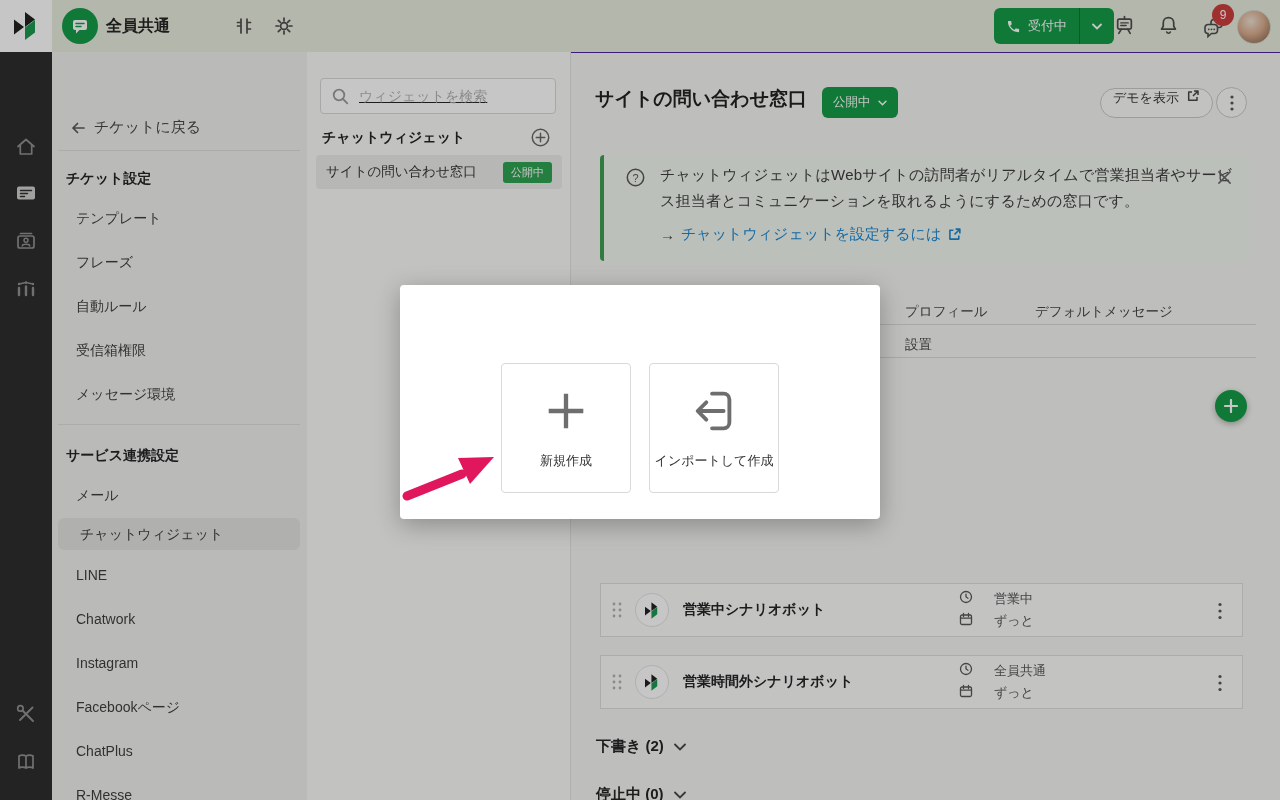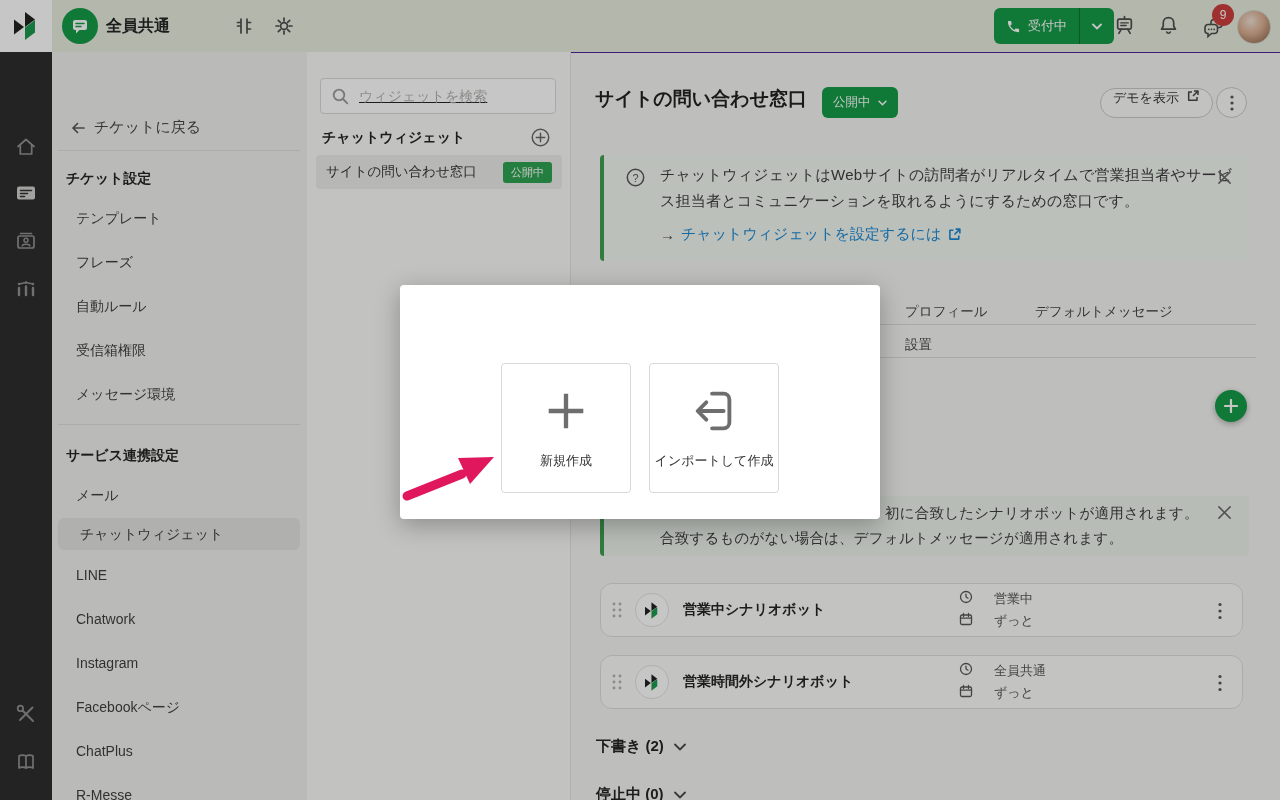--- a/index.html
+++ b/index.html
@@ -53,21 +53,21 @@
   .banner{background:#f2f7f0;border-left:4px solid #3b9e4f;border-radius:4px;}
   .info-banner{left:600px;top:155px;width:645px;height:106px;}
   .bline{position:absolute;font-size:15px;color:#3a3a3a;letter-spacing:.2px;}
   .blink{position:absolute;display:flex;align-items:center;gap:6px;font-size:15px;}
   .blink .lk{color:#1787d3;}
   .tab{position:absolute;font-size:13.5px;color:#444;}
   .tabline{position:absolute;left:596px;width:660px;height:1px;background:#d8d8d5;}
   .fab{left:1215px;top:390px;width:32px;height:32px;border-radius:50%;background:#119a44;
        display:flex;align-items:center;justify-content:center;box-shadow:0 2px 6px rgba(0,0,0,.3);}
   .notice-banner{left:600px;top:496px;width:645px;height:60px;background:#ecf3ea;}
-  .botcard{left:600px;width:643px;height:54px;background:#fbfbfa;border:1px solid #dedddb;border-radius:12px;
+  .botcard{left:600px;width:643px;height:54px;background:#fbfbfa;border:1px solid #dedddb;border-radius:0;
            box-sizing:border-box;display:flex;align-items:center;}
   .bot-ava{width:32px;height:32px;border-radius:50%;background:#fff;border:1px solid #e3e3e1;
            display:flex;align-items:center;justify-content:center;}
   .botname{font-size:14px;font-weight:bold;color:#222;}
   .meta{position:absolute;left:358px;display:flex;flex-direction:column;gap:4px;}
   .metarow{display:flex;align-items:flex-start;gap:21px;font-size:13px;color:#555;}
   .collapse-row{position:absolute;left:596px;display:flex;align-items:center;gap:10px;font-size:15px;font-weight:bold;color:#222;}
   
   .overlay{left:0;top:0;width:1280px;height:800px;background:rgba(17,17,17,.24);z-index:40;}
   .modal{left:400px;top:285px;width:480px;height:234px;background:#fff;border-radius:4px;z-index:50;
@@ -280,27 +280,20 @@
   <div class="tabline" style="top:324px"></div>
   <div class="abs tab" style="left:905px;top:336px">設置</div>
   <div class="tabline" style="top:357px"></div>
 
   <div class="abs fab">
     <svg width="14" height="14" viewBox="0 0 14 14">
       <path d="M7 1v12M1 7h12" stroke="#fff" stroke-width="2.2" stroke-linecap="round"></path>
     </svg>
   </div>
 
-  <div class="abs banner notice-banner">
-    <div class="bline" style="left:281px;top:8px;font-size:14.5px">初に合致したシナリオボットが適用されます。</div>
-    <div class="bline" style="left:56px;top:33px;font-size:14.5px">合致するものがない場合は、デフォルトメッセージが適用されます。</div>
-    <svg style="position:absolute;left:613px;top:9px" width="15" height="15" viewBox="0 0 16 16">
-      <path d="M2 2l12 12M14 2 2 14" stroke="#666" stroke-width="1.6" stroke-linecap="round"></path>
-    </svg>
-  </div>
 
   <div class="abs botcard" style="top:583px">
     <svg style="margin-left:10px" width="12" height="20" viewBox="0 0 12 20">
       <circle cx="3" cy="4" r="1.4" fill="#b0b0ae"></circle>
         <circle cx="9" cy="4" r="1.4" fill="#b0b0ae"></circle>
       <circle cx="3" cy="10" r="1.4" fill="#b0b0ae"></circle>
         <circle cx="9" cy="10" r="1.4" fill="#b0b0ae"></circle>
       <circle cx="3" cy="16" r="1.4" fill="#b0b0ae"></circle>
         <circle cx="9" cy="16" r="1.4" fill="#b0b0ae"></circle>
     </svg>

